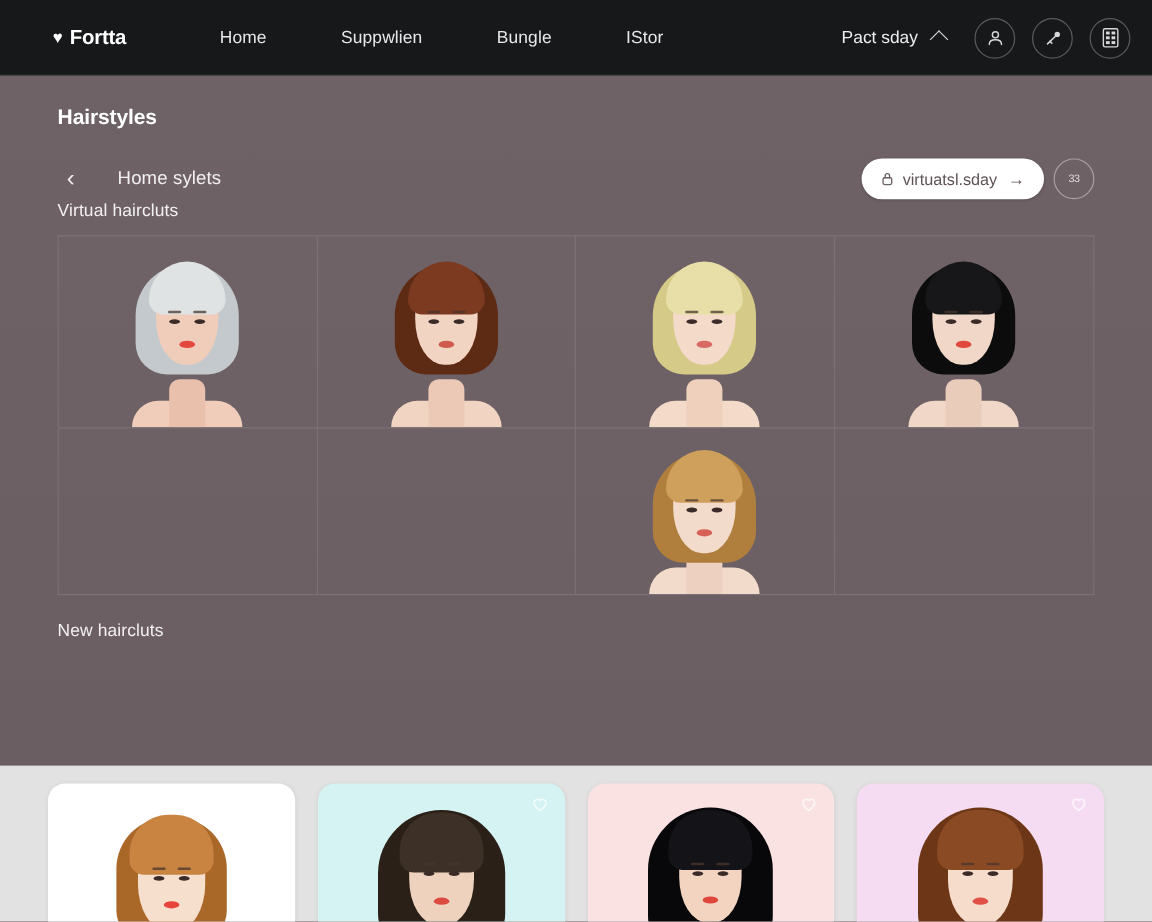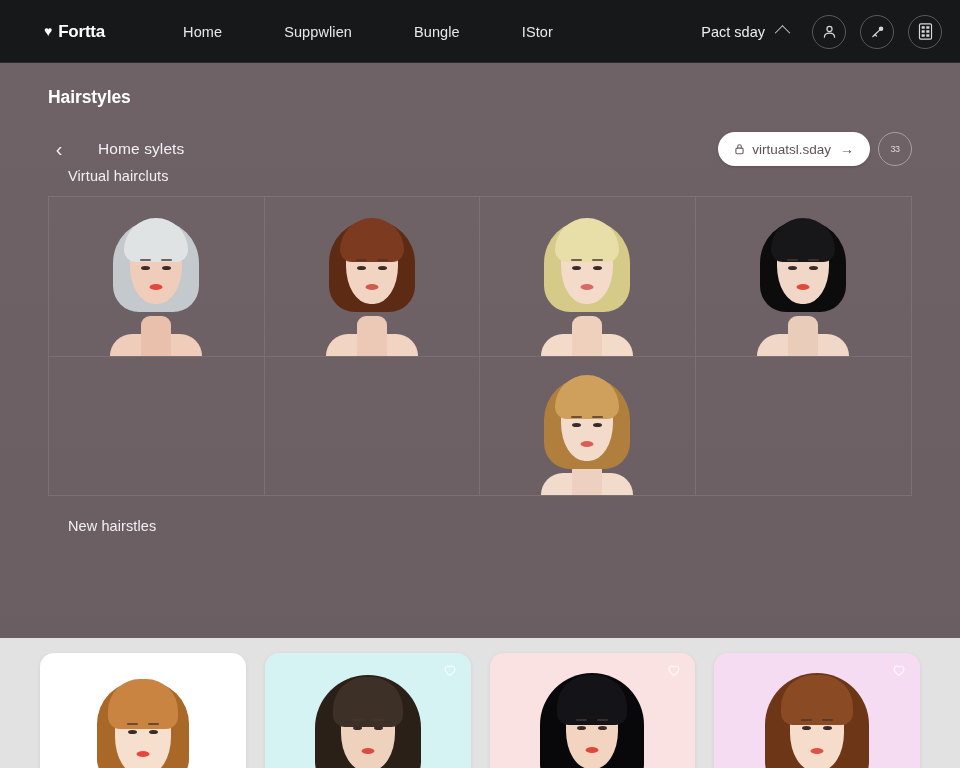--- a/index.html
+++ b/index.html
@@ -120,21 +120,21 @@
     width:34px; height:34px; border-radius:50%;
     border:1.3px solid #a99ea3;
     display:flex; align-items:center; justify-content:center;
     font-size:9px; color:#ded6da; cursor:pointer;
     letter-spacing:-0.5px;
   }
 
   .section-label {
     font-size:14.5px;
     color:#f2f0f2;
-    padding:0 0 12px 68px;
+    padding:0 0 12px 48px;
     letter-spacing:0.1px;
   }
   .section-label.lower { padding-top:22px; }
 
   
   .grid {
     margin:0 48px;
     border:1px solid rgba(255,255,255,0.10);
     display:grid;
     grid-template-columns:repeat(4,1fr);
@@ -397,21 +397,21 @@
           <div class="p-brow r"></div>
         <div class="p-eye l"></div>
           <div class="p-eye r"></div>
         <div class="p-lip" style="background:#d85f56"></div>
       </div>
     </div>
 
     <div class="cell row2 empty"></div>
   </div>
 
-  <div class="section-label lower">New hairstles</div>
+  <div class="section-label lower">New haircluts</div>
 
   <div class="strip-bg"></div>
 
   <div class="cards">
 
     <div class="card" style="background:#ffffff">
       <div class="pbox">
         <div class="portrait" style="width:128px;height:168px">
           <div class="p-shoulder" style="background:#f7dfce;width:104px;height:26px"></div>
           <div class="p-neck" style="background:#f2d5c2;height:46px"></div>

